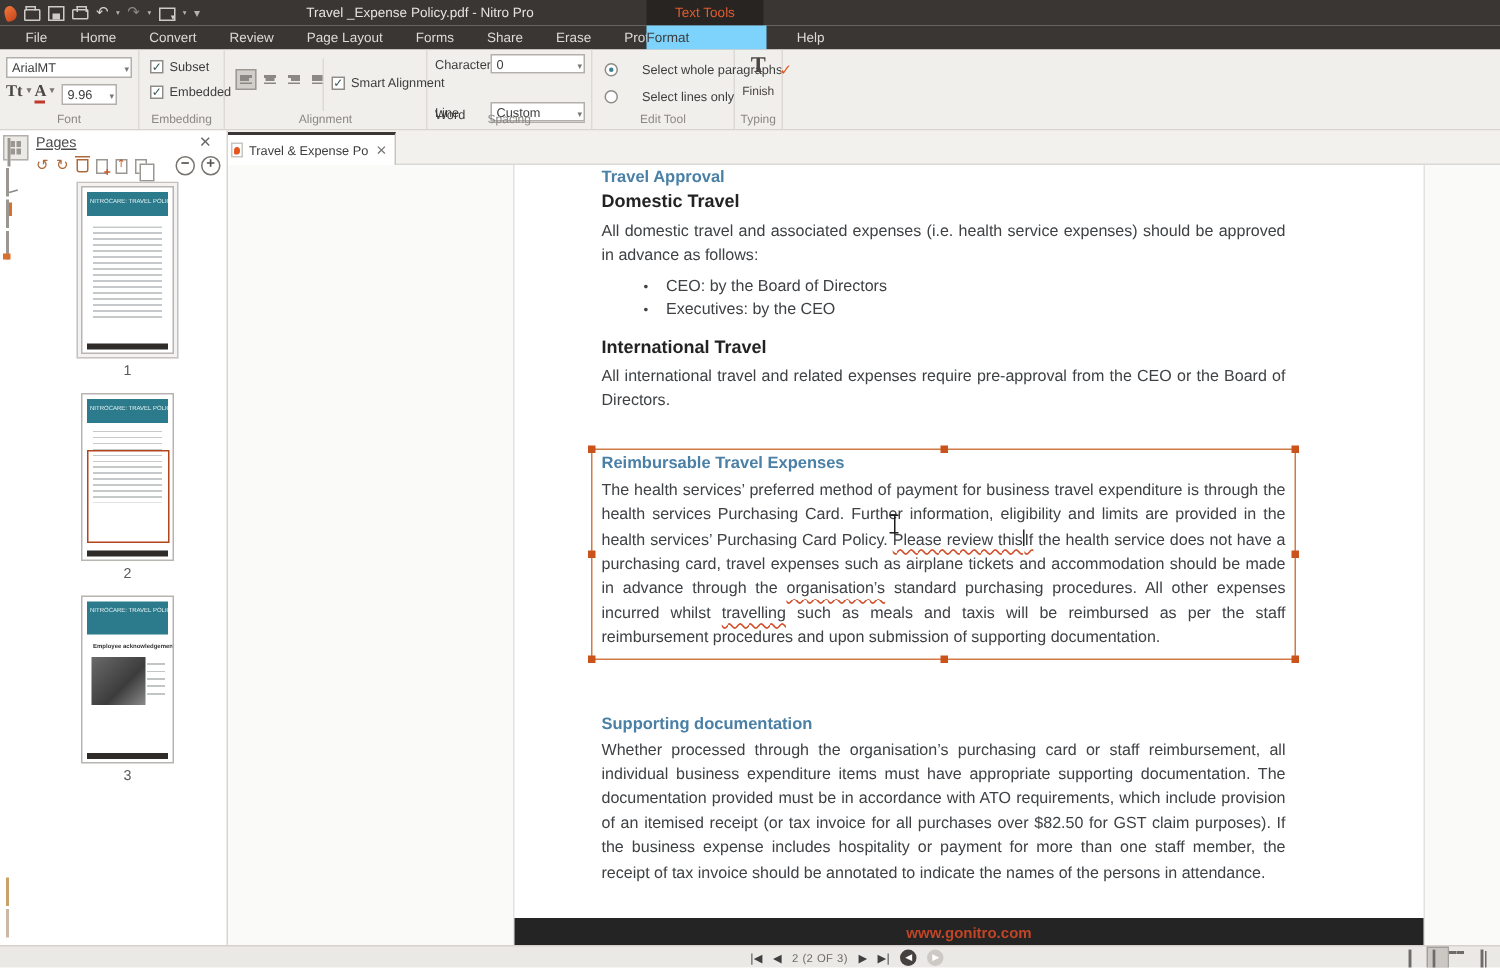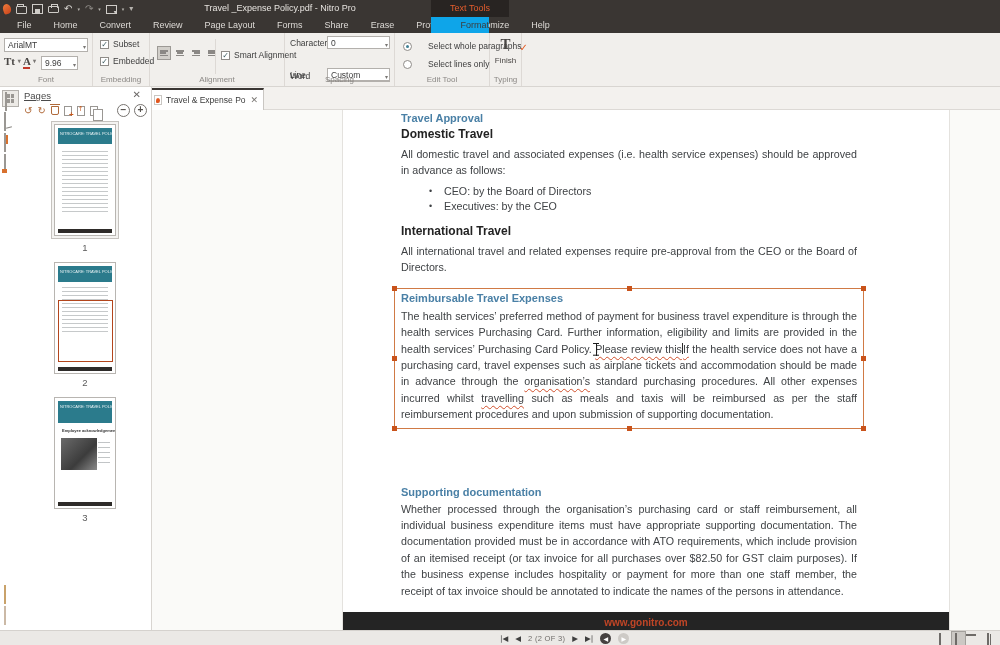--- a/index.html
+++ b/index.html
@@ -23,21 +23,21 @@
   .seltool { border:1px solid #cfccc8; height:9px; margin-top:1px; }
   .seltool:before { content:"▾"; position:absolute; right:-1px; bottom:-2px; font-size:6px; color:#cfccc8; }
   .qmenu { color:#b5b2ae; font-size:8px; letter-spacing:1px; line-height:13px; }
   .win-title { position:absolute; left:170px; width:220px; top:0; height:17px; line-height:17px; text-align:center; font-size:9px; color:#e6e3df; white-space:nowrap; }
   .texttools { position:absolute; left:431px; top:0; width:78px; height:17px; background:#282422; color:#e25c2d; font-size:9px; text-align:center; line-height:17px; }
 
   
   .menubar { position:absolute; top:17px; left:0; right:0; height:16px; background:#3a3633; }
   .menutabs { display:flex; height:16px; padding-left:6px; }
   .menutabs span { font-size:9px; color:#dedbd7; line-height:16px; padding:0 11px; cursor:default; white-space:nowrap; }
-  .format-tab { position:absolute; left:431px; top:0; width:58px; height:16px; background:#0ea5e9; color:#3c3c3c; font-size:9px; text-align:right; line-height:16px; }
+  .format-tab { position:absolute; left:431px; top:0; width:80px; height:16px; background:#7dd3fc; color:#3c3c3c; font-size:9px; text-align:left; line-height:16px; }
 
   
   .ribbon { position:absolute; top:33px; left:0; right:0; height:54px; background:#f1efec; border-bottom:1px solid #d8d5d1; }
   .rgroup { position:absolute; top:0; height:53px; border-right:1px solid #ddd9d5; }
   .grp-label { position:absolute; bottom:2px; left:0; right:0; text-align:center; font-size:8px; color:#8b8885; }
   .g-font   { left:0;   width:93px; }
   .g-embed  { left:93px; width:57px; }
   .g-align  { left:150px; width:135px; }
   .g-space  { left:285px; width:110px; }
   .g-edit   { left:395px; width:95px; }
@@ -124,29 +124,29 @@
   .pagefooter { position:absolute; left:0; right:0; bottom:0; height:18px; background:#242424; text-align:center; }
   .pagefooter span { font-size:10px; font-weight:bold; color:#c04526; line-height:17px; }
   .content { position:absolute; left:58px; top:1px; width:456px; font-size:10.7px; color:#3f4245; line-height:16.4px; text-align:justify; }
   .h-teal { color:#4a80a6; font-weight:bold; font-size:11px; line-height:14px; margin-bottom:2px; text-align:left; }
   .h-dark { color:#232323; font-weight:bold; font-size:12px; line-height:15px; margin:2px 0 4px; text-align:left; }
   .para { margin-bottom:5px; }
   .blist { list-style:none; margin:5px 0 7px; padding-left:43px; text-align:left; }
   .blist li { line-height:15.6px; position:relative; }
   .blist li:before { content:"•"; position:absolute; left:-15px; font-size:9px; }
   .mt9 { margin-top:9px; }
-  .selbox { position:relative; margin:12px -7px 0 -7px; border:1px solid #d07a45; padding:2px 6px 5px 6px; }
+  .selbox { position:relative; margin:23px -7px 0 -7px; border:1px solid #d07a45; padding:2px 6px 5px 6px; }
   .selbox .h-teal { margin-bottom:3px; }
   .handle { position:absolute; width:5px; height:5px; background:#c9531b; }
   .h-tl{left:-3px;top:-3px;} .h-tc{left:50%;margin-left:-2px;top:-3px;} .h-tr{right:-3px;top:-3px;}
   .h-ml{left:-3px;top:50%;margin-top:-2px;} .h-mr{right:-3px;top:50%;margin-top:-2px;}
   .h-bl{left:-3px;bottom:-3px;} .h-bc{left:50%;margin-left:-2px;bottom:-3px;} .h-br{right:-3px;bottom:-3px;}
   .squiggle { text-decoration:underline; text-decoration-style:wavy; text-decoration-color:#d14f2b; text-decoration-thickness:1px; text-underline-offset:2.5px; }
   .caret { display:inline-block; width:1px; height:11px; background:#2b2b2b; vertical-align:-1px; }
-  .mt69 { margin-top:56px; }
+  .mt69 { margin-top:36px; }
   .ibeam { position:absolute; left:440px; top:233px; width:8px; height:14px; pointer-events:none; }
   .ibeam:before { content:""; position:absolute; left:3.5px; top:1px; bottom:1px; width:1.3px; background:#1d1d1d; }
   .ibeam:after { content:""; position:absolute; left:1px; top:0; width:6px; height:1.3px; background:#1d1d1d; box-shadow:0 11.7px 0 #1d1d1d; }
 
   
   .statusbar { position:absolute; bottom:0; left:0; right:0; height:15px; background:#ebe9e6; border-top:1px solid #d5d2ce; }
   .navgroup { position:absolute; left:500px; top:0; height:14px; display:flex; align-items:center; gap:7px; }
   .navbtn { font-size:7.5px; color:#3f3f3f; font-family:"DejaVu Sans",sans-serif; }
   .pageind { font-size:7.5px; color:#6e6b68; letter-spacing:.3px; }
   .histback { width:11px; height:11px; border-radius:50%; background:#454140; color:#fff; font-size:6px; line-height:11px; text-align:center; font-family:"DejaVu Sans",sans-serif; }

